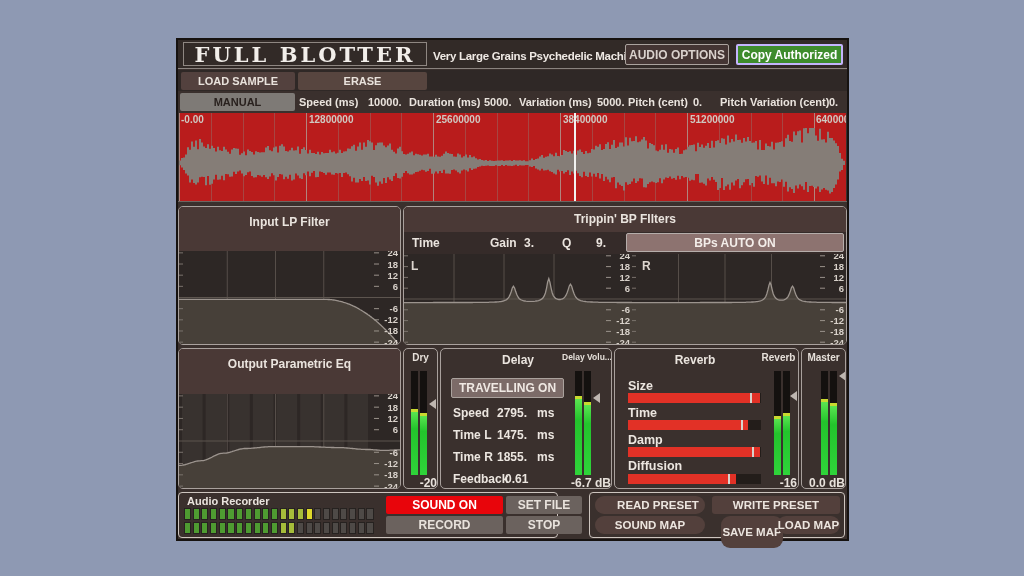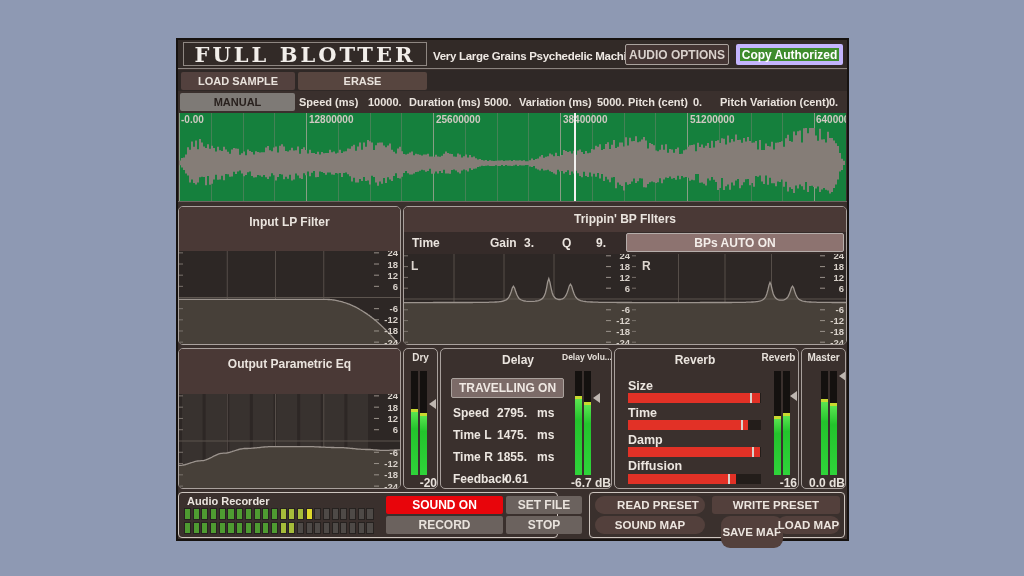--- a/index.html
+++ b/index.html
@@ -15,32 +15,32 @@
   .titlebox{position:absolute;left:5px;top:2px;width:244px;height:24px;border:1px solid #8f8782;
             color:#f2eeea;font-family:"DejaVu Serif",serif;font-weight:bold;font-size:21px;
             letter-spacing:3px;text-align:center;line-height:23px;}
   .subtitle{position:absolute;left:255px;top:10px;width:192px;color:#efe9e4;font-size:11.5px;
             font-weight:bold;letter-spacing:-0.3px;white-space:nowrap;}
   .btn{position:absolute;display:flex;align-items:center;justify-content:center;
        color:#e9e2dc;font-weight:bold;font-size:11px;border-radius:2px;white-space:nowrap;}
   .audio-opt{left:447px;top:4px;width:104px;height:21px;background:#443533;
              border:1px solid #aba39e;font-size:12px;color:#d9d1cc;}
   .copy-auth{left:558px;top:4px;width:107px;height:21px;background:#3e8c2c;
-             border:4px solid #c4b5fd;font-size:12px;color:#fff;}
+             border:2px solid #c4b5fd;font-size:12px;color:#fff;}
   
   .sampler{position:absolute;left:0;top:30px;width:669px;height:132px;background:#3a302d;
            border-bottom:1px solid #6e6661;}
   .strip1{position:absolute;left:0;top:0;width:669px;height:21px;background:#2f2826;}
   .strip2{position:absolute;left:0;top:21px;width:669px;height:22px;background:#3a302d;}
   .b-load{left:3px;top:2px;width:114px;height:18px;background:#53413e;}
   .b-erase{left:120px;top:2px;width:129px;height:18px;background:#57453f;}
   .b-manual{left:2px;top:23px;width:115px;height:18px;background:#7e7a76;color:#29211e;}
   .plabel,.pvalue{position:absolute;top:23px;height:18px;line-height:18px;font-size:11px;
                   font-weight:bold;color:#eae4de;white-space:nowrap;}
-  .wave{position:absolute;left:1px;top:43px;width:667px;height:88px;background:#15803d;overflow:hidden;}
+  .wave{position:absolute;left:1px;top:43px;width:667px;height:88px;background:#b91c1c;overflow:hidden;}
   .wg{position:absolute;top:0;width:1px;height:88px;background:rgba(140,132,124,0.40);}
   .wg.major{background:rgba(175,167,158,0.75);}
   .wlabel{position:absolute;top:1px;font-size:10px;font-weight:bold;color:#cfc8c1;white-space:nowrap;}
   .playhead{position:absolute;top:0;width:2px;height:88px;background:#f2f2f0;}
   
   .panel{position:absolute;border:1px solid #a9a19d;border-radius:5px;overflow:hidden;background:#3a302d;}
   .phead{position:absolute;left:0;top:0;right:0;background:#4a3936;}
   .ptitle{position:absolute;left:0;right:0;text-align:center;color:#eae4de;font-size:12px;font-weight:bold;}
   .graph{position:absolute;left:0;right:0;bottom:0;background:#2d2725;overflow:hidden;}
   .chan-label{position:absolute;font-size:12px;font-weight:bold;color:#ddd6cf;}

